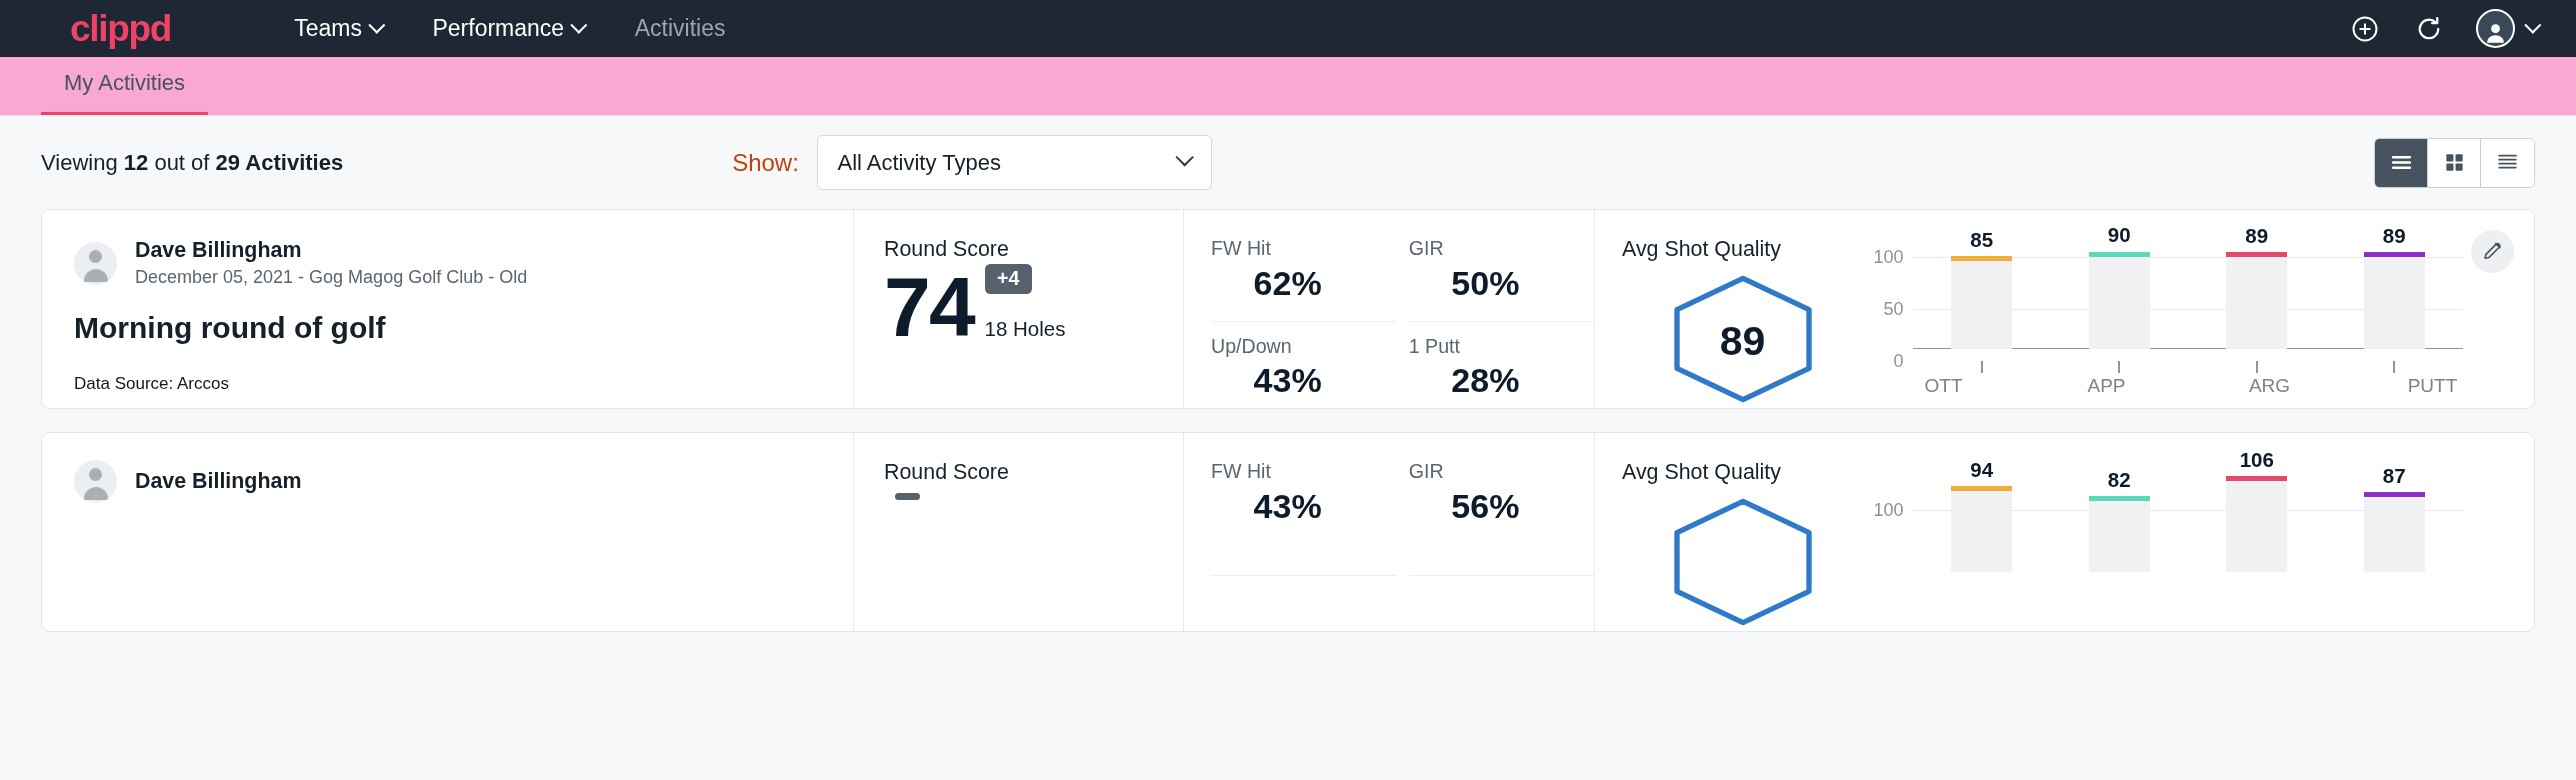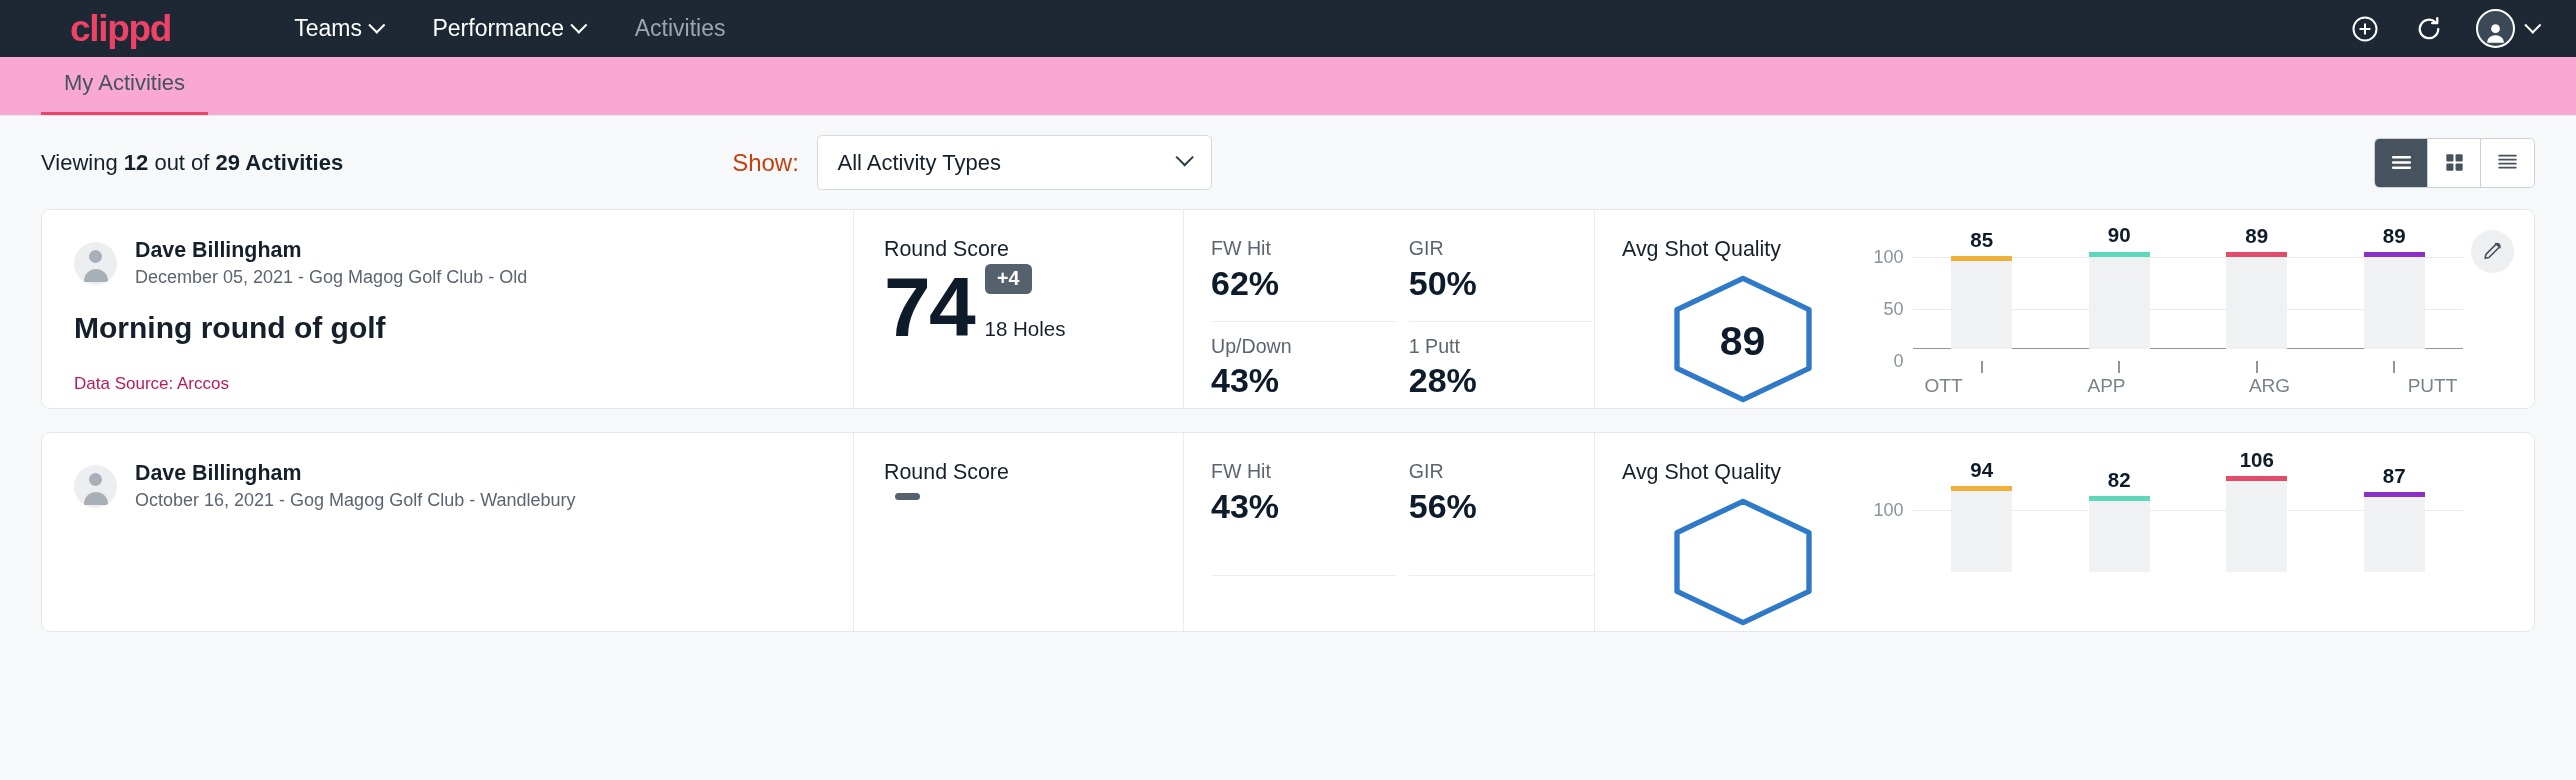--- a/index.html
+++ b/index.html
@@ -171,21 +171,21 @@
     width: 43px; height: 43px; border-radius: 50%;
     background: #eceef1;
     display: flex; align-items: flex-end; justify-content: center;
     overflow: hidden; position: relative; flex-shrink: 0;
   }
   .av .h { width: 13.4px; height: 13.4px; border-radius: 50%; background: #a8afb7; position: absolute; top: 8px; }
   .av .b { width: 24px; height: 13.4px; border-radius: 12.5px 12.5px 0 0; background: #a8afb7; position: absolute; bottom: 2.7px; }
   .who-name { font-size: 21.4px; font-weight: 700; color: #16202b; line-height: 1.25; }
   .who-sub { font-size: 18px; color: #5b6571; line-height: 1.3; margin-top: 2.7px; }
   .act-title { font-size: 30px; font-weight: 700; color: #16202b; margin-top: 21.4px; }
-  .data-src { font-size: 17px; color: #be185d; margin-top: 28.6px; }
+  .data-src { font-size: 17px; color: #0f172a; margin-top: 28.6px; }
 
   .card-mid {
     width: 330px;
     padding: 27px 0 0 30px;
     border-right: 0.9px solid #e8ebef;
     flex-shrink: 0;
   }
   .sec-title { font-size: 21.4px; color: #16202b; }
   .score-row { display: flex; align-items: flex-end; margin-top: 1.8px; }
   .score-big {
@@ -209,21 +209,21 @@
     flex-shrink: 0;
     display: grid;
     grid-template-columns: 1fr 1fr;
     grid-template-rows: auto auto;
     column-gap: 12.5px;
   }
   .stat { padding-right: 32px; }
   .stat.top { border-bottom: 0.9px solid #eceef1; padding-bottom: 10.7px; }
   .stat.bot { padding-top: 12.5px; }
   .stat-l { font-size: 19.6px; color: #5b6571; }
-  .stat-v { font-size: 34px; font-weight: 700; color: #0d1b2a; margin-top: 3.6px; }
+  .stat-v { font-size: 34px; font-weight: 700; color: #0d1b2a; margin-top: 3.6px; text-align: center; }
 
   .card-right {
     flex: 1;
     padding: 27px 71px 0 27px;
     display: flex;
     flex-direction: column;
   }
   .asq-row { display: flex; align-items: flex-start; }
   .hex-col { width: 241px; flex-shrink: 0; }
   .hex-wrap { margin-top: 10.7px; display:flex; justify-content:center; }
@@ -498,21 +498,20 @@
 
   <div class="card">
     <div class="card-left">
       <div class="who">
         <div class="av">
             <span class="h"></span>
             <span class="b"></span>
           </div>
         <div>
           <div class="who-name">Dave Billingham</div>
-          <div class="who-sub">October 16, 2021 - Gog Magog Golf Club - Wandlebury</div>
         </div>
       </div>
       <div class="act-title"></div>
       <div class="data-src"></div>
     </div>
 
     <div class="card-mid">
       <div class="sec-title">Round Score</div>
       <div class="score-row">
         <div class="score-big"></div>

